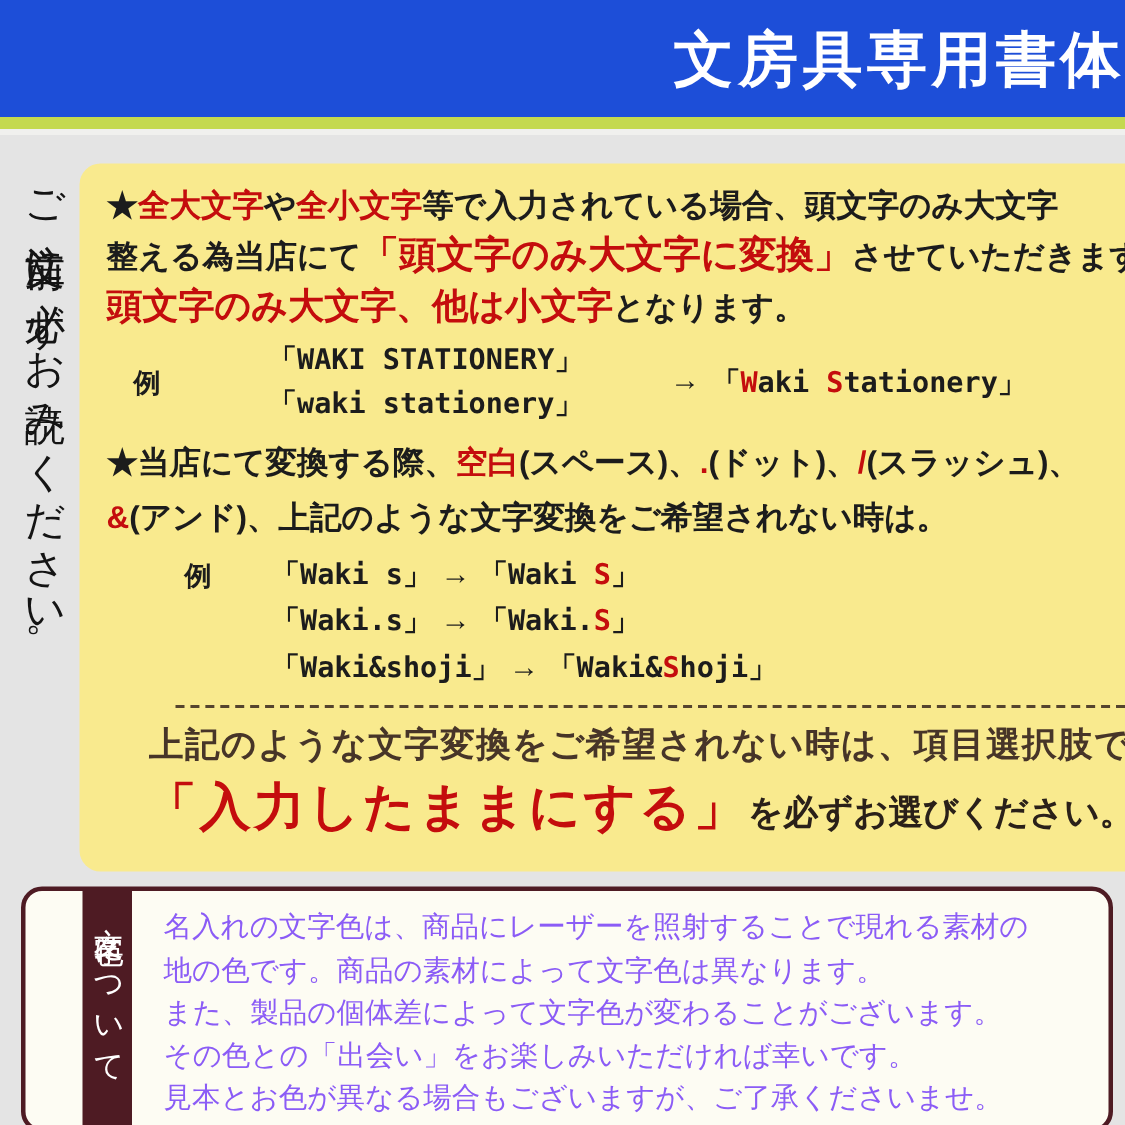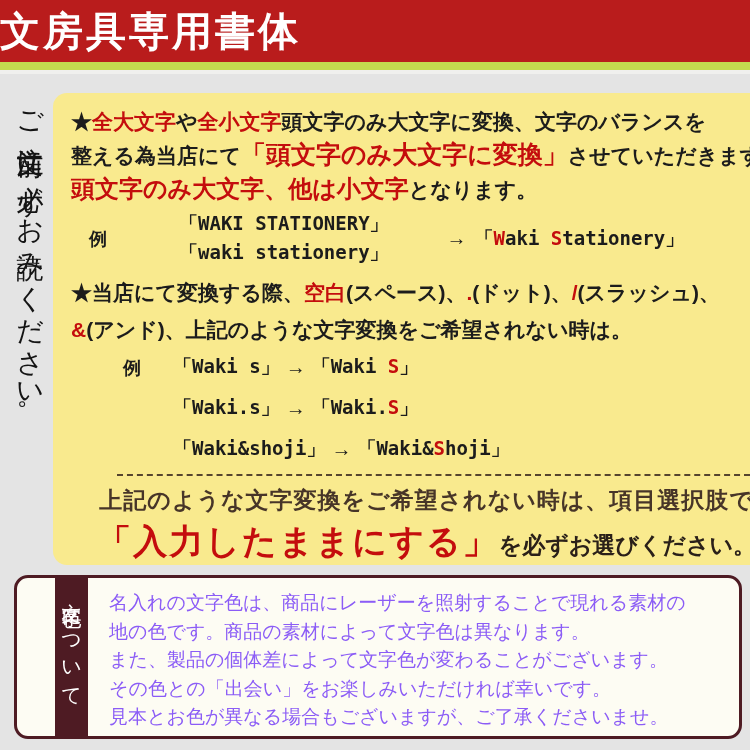--- a/index.html
+++ b/index.html
@@ -3,22 +3,22 @@
 <meta charset="utf-8">
 <style>
   * { margin:0; padding:0; box-sizing:border-box; }
   html,body { width:750px; height:750px; }
   body {
     background:#e4e4e4;
     font-family:"Liberation Sans", sans-serif;
     overflow:hidden;
   }
   .header {
-    height:62px; background:#b91c1c;
-    display:flex; align-items:center; justify-content:flex-start;
+    height:78px; background:#1d4ed8;
+    display:flex; align-items:center; justify-content:flex-end;
   }
   .header-title {
     color:#fff; font-size:40px; font-weight:bold; letter-spacing:3px;
   }
   .stripe { height:12px; background:#c4d94f; border-bottom:4px solid #f0f0ee; }
 
   .content { display:flex; padding:19px 8px 10px 6px; }
   .side-note { width:47px; display:flex; justify-content:center; }
   .side-note-text {
     writing-mode:vertical-rl; text-orientation:upright;
@@ -43,21 +43,21 @@
     font-family:"DejaVu Sans Mono", monospace;
     font-weight:bold; font-size:19px; white-space:pre;
   }
   .ex1 .ex-result { margin-left:58px; display:flex; align-items:center; }
   .arrow { font-size:20px; font-weight:bold; margin-right:8px; }
 
   .p2line { font-size:21px; font-weight:bold; line-height:37px; white-space:nowrap; }
 
   .ex2 { display:flex; margin:6px 0 8px 0; }
   .ex2 .ex-label { margin-left:52px; margin-top:2px; }
-  .ex2 .ex-rows { margin-left:32px; display:flex; flex-direction:column; gap:15px; }
+  .ex2 .ex-rows { margin-left:40px; display:flex; flex-direction:column; gap:5px; }
   .ex2 .ex-row { display:flex; align-items:center; }
   .ex2 .arrow { margin:0 6px; }
 
   .p3 { font-size:21px; font-weight:bold; line-height:31px; width:660px; margin-top:6px; }
 
   .divider {
     border-top:2px dashed #55442e;
     margin:12px 32px 8px 46px; height:0;
   }
 
@@ -106,21 +106,21 @@
   <div class="stripe"></div>
 
   <div class="content">
 
     <aside class="side-note">
       <span class="side-note-text">ご注文前に必ずお読みください。</span>
     </aside>
 
     <section class="yellow-box">
 
-      <div class="bline"><span>★</span><span class="red">全大文字</span><span>や</span><span class="red">全小文字</span><span>頭文字のみ大文字に変換、文字のバランスを</span></div>
+      <div class="bline"><span>★</span><span class="red">全大文字</span><span>や</span><span class="red">全小文字</span><span>等で入力されている場合、頭文字のみ大文字</span></div>
 
       <div class="bline"><span>整える為当店にて</span><span class="red-big">「頭文字のみ大文字に変換」</span><span>させていただきます。</span></div>
 
       <div class="bline"><span class="red-med">頭文字のみ大文字、他は小文字</span><span>となります。</span></div>
 
       <div class="ex1">
         <span class="ex-label">例</span>
         <div class="ex-inputs">
           <span class="mono">「WAKI STATIONERY」</span>
           <span class="mono">「waki stationery」</span>

